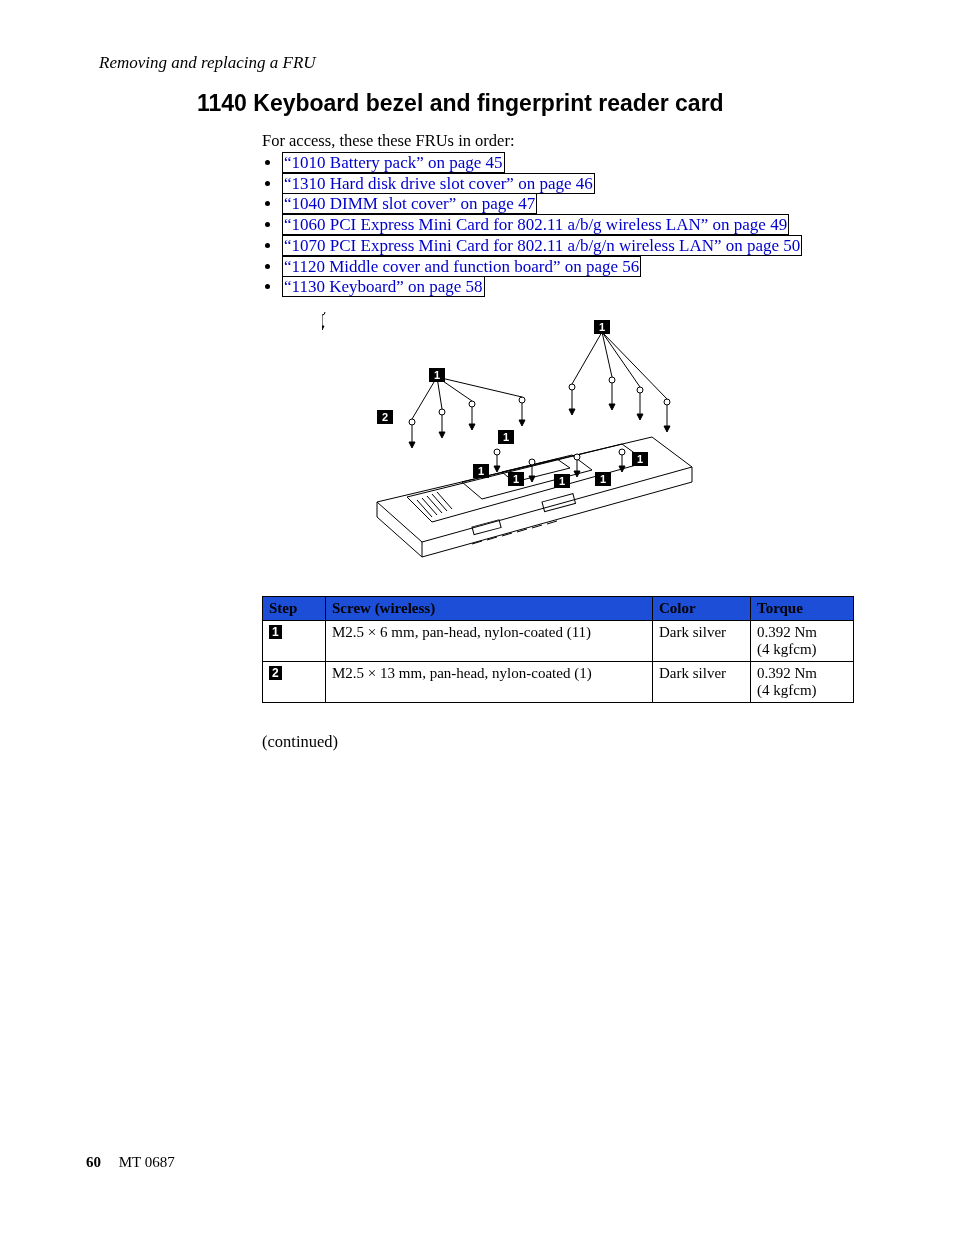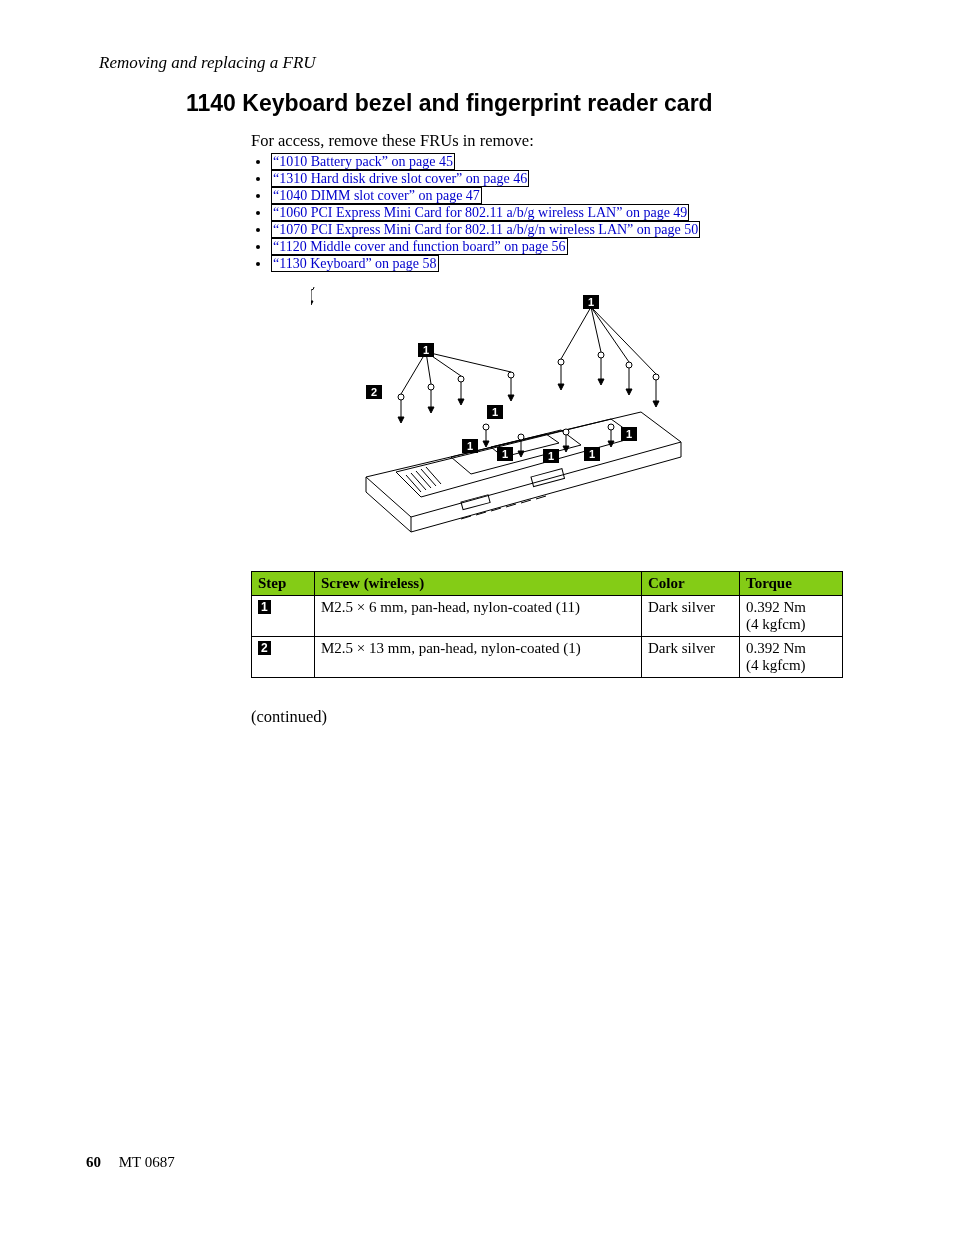--- a/index.html
+++ b/index.html
@@ -22,38 +22,38 @@
   }
   .running-head {
     position: absolute;
     left: 99px;
     top: 53px;
     font-style: italic;
     font-size: 17px;
   }
   .content {
     position: absolute;
-    left: 186px;
+    left: 197px;
     top: 90px;
     width: 660px;
   }
   h2.section-title {
     font-family: Arial, "Helvetica Neue", Helvetica, sans-serif;
     font-weight: 700;
     font-size: 23px;
     margin: 0 0 6px 0;
   }
   .intro {
     margin: 14px 0 2px 65px;
     font-size: 16.5px;
   }
   ul.fru-list {
     margin: 0 0 0 65px;
     padding-left: 20px;
-    font-size: 14px;
+    font-size: 17px;
     line-height: 1.22;
   }
   ul.fru-list li { margin: 0; }
   a.xref {
     color: #0000cc;
     text-decoration: none;
     border: 1px solid #000;
     padding: 0 1px;
   }
   .note {
@@ -75,21 +75,21 @@
     font-size: 15px;
   }
   table.screw th, table.screw td {
     border: 1px solid #000;
     padding: 3px 6px 3px 6px;
     vertical-align: top;
     text-align: left;
   }
   table.screw th {
     font-weight: 700;
-    background: #84cc16;
+    background: #1d4ed8;
   }
   .callout {
     display: inline-block;
     background: #000;
     color: #fff;
     font-family: Arial, sans-serif;
     font-weight: 700;
     font-size: 12px;
     line-height: 14px;
     padding: 0 3px;
@@ -118,21 +118,21 @@
 <body>
 
 <div class="page">
 
   <div class="running-head">Removing and replacing a FRU</div>
 
   <div class="content">
 
     <h2 class="section-title">1140 Keyboard bezel and fingerprint reader card</h2>
 
-    <div class="intro">For access, remove these FRUs in remove:</div>
+    <div class="intro">For access, these these FRUs in order:</div>
 
     <ul class="fru-list">
       <li><a class="xref" href="#">“1010 Battery pack” on page 45</a></li>
       <li><a class="xref" href="#">“1310 Hard disk drive slot cover” on page 46</a></li>
       <li><a class="xref" href="#">“1040 DIMM slot cover” on page 47</a></li>
       <li><a class="xref" href="#">“1060 PCI Express Mini Card for 802.11 a/b/g wireless LAN” on page 49</a></li>
       <li><a class="xref" href="#">“1070 PCI Express Mini Card for 802.11 a/b/g/n wireless LAN” on page 50</a></li>
       <li><a class="xref" href="#">“1120 Middle cover and function board” on page 56</a></li>
       <li><a class="xref" href="#">“1130 Keyboard” on page 58</a></li>
     </ul>

